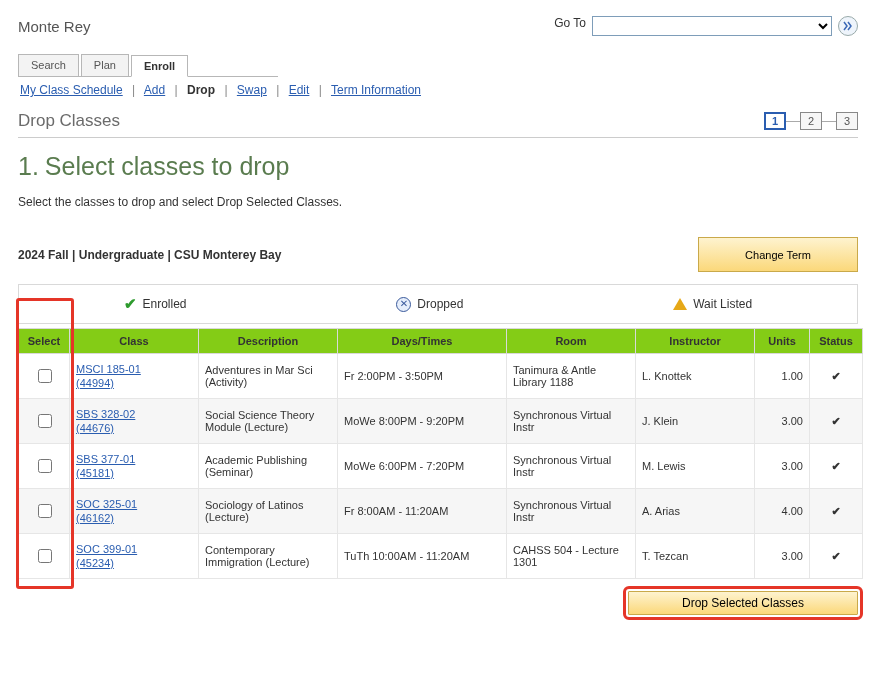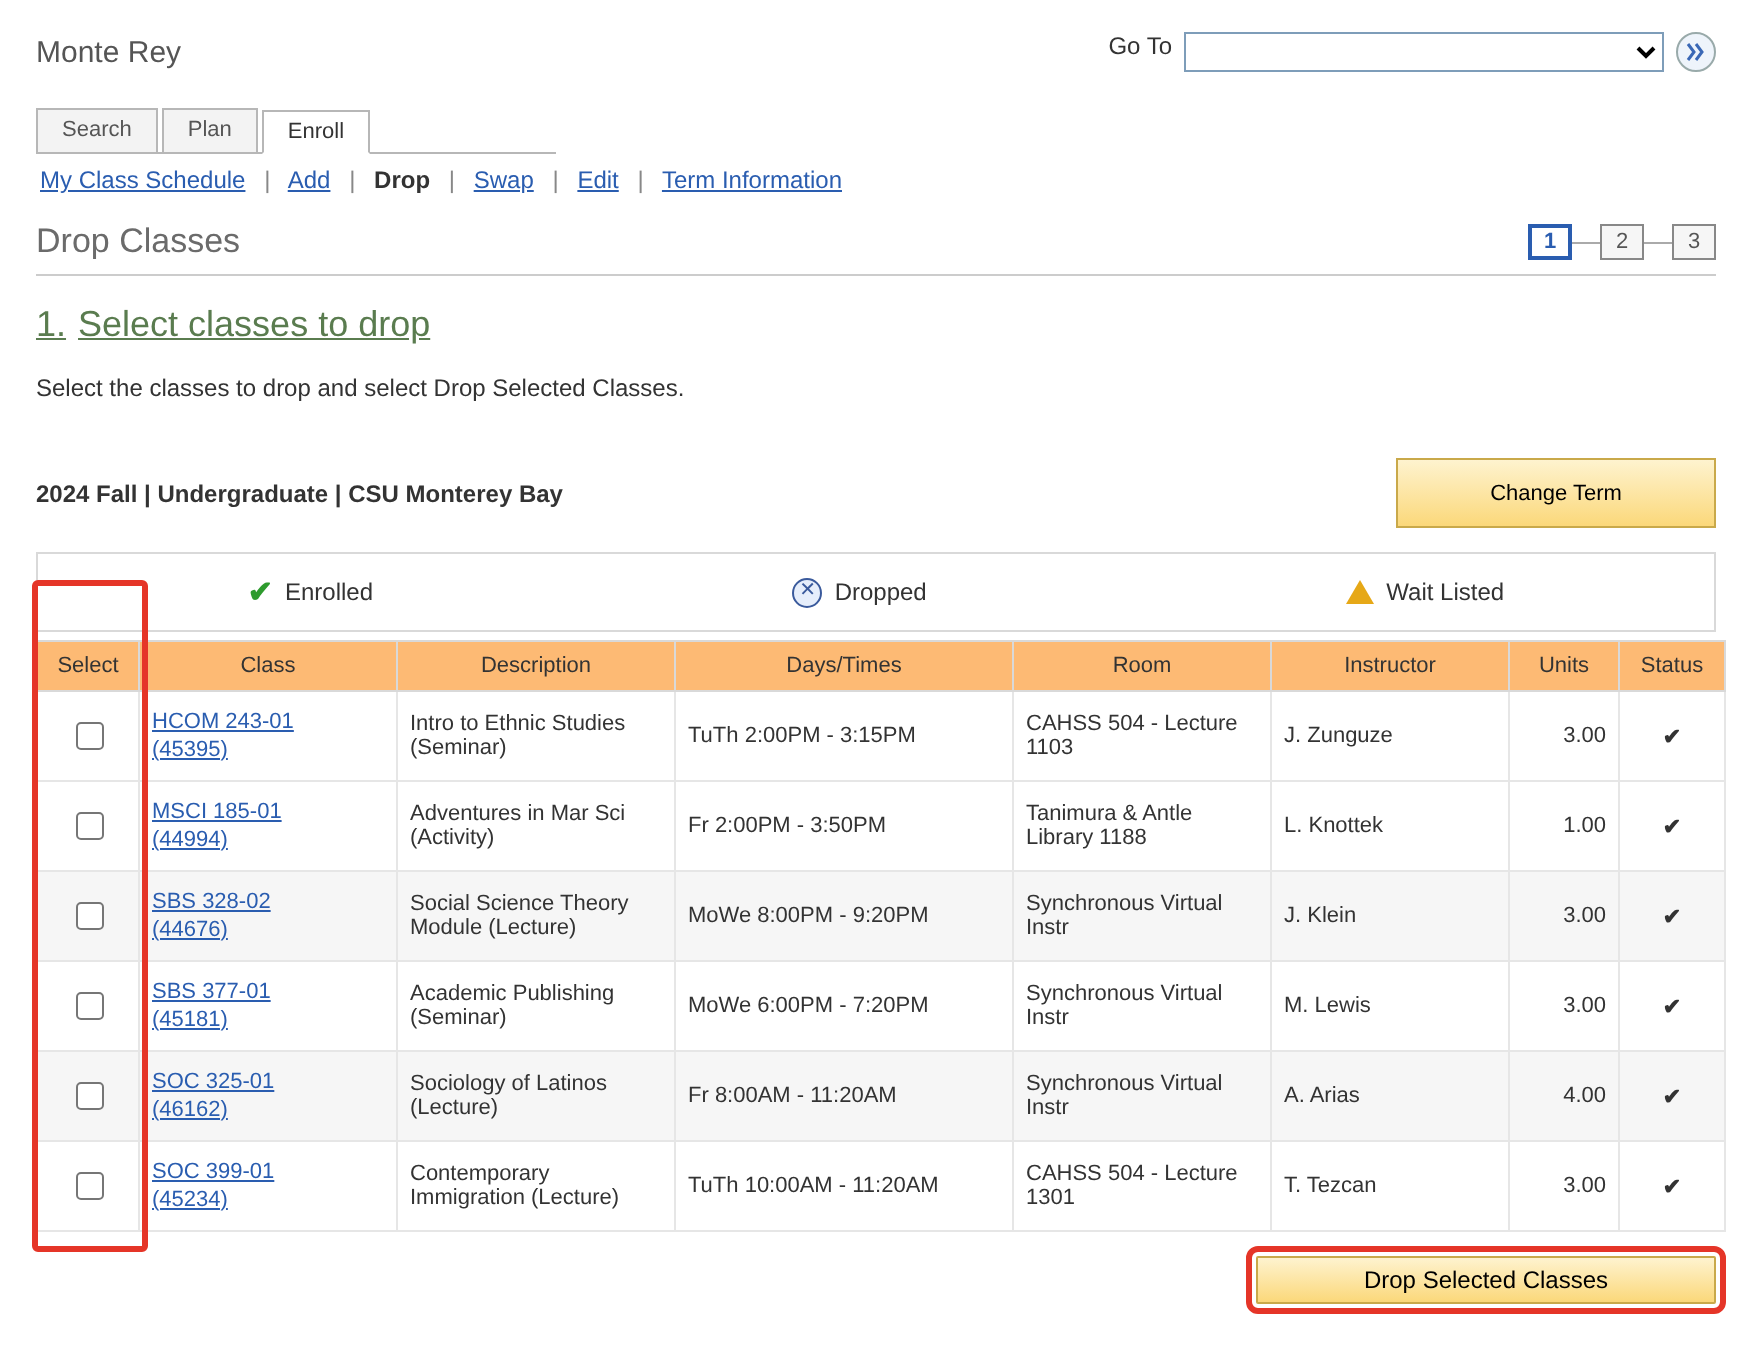--- a/index.html
+++ b/index.html
@@ -31,38 +31,38 @@
   }
   .goto-btn svg{width:10px;height:10px;}
 
   
   .tabs { display:flex; border-bottom:1px solid #b7b7b7; width: 260px;}
   .tab {
     border:1px solid #b7b7b7; border-bottom:none;
     padding:3px 12px; font-size:11px; color:#555; background:#f3f3f3;
     margin-right:2px; cursor:pointer; line-height:14px;
   }
-  .tab.active { background:#fff; font-weight:normal; color:#333; border-bottom:1px solid #fff; position:relative; top:1px;}
+  .tab.active { background:#fff; font-weight:bold; color:#333; border-bottom:1px solid #fff; position:relative; top:1px;}
   
   .subnav { margin:6px 0 14px 2px; font-size:12px; }
   .subnav a { color:#2a5db0; text-decoration:underline; cursor:pointer; }
   .subnav .sep { color:#888; margin:0 6px; }
   .subnav .current { color:#333; font-weight:bold; text-decoration:none; }
 
   .page-head-row { display:flex; align-items:center; border-bottom:1px solid #ccc; padding-bottom:6px; margin-bottom:14px;}
   .page-head { font-size:17px; color:#6b6b6b; }
   .stepper { margin-left:auto; display:flex; align-items:center; gap:0;}
   .step-box {
     width:20px; height:16px; border:1px solid #888; font-size:11px; color:#555;
     display:flex; align-items:center; justify-content:center; background:#f6f6f6;
   }
   .step-box.active { border-color:#2a5db0; color:#2a5db0; font-weight:bold; background:#fff; box-shadow:0 0 0 1px #2a5db0 inset;}
   .step-line { width:14px; height:1px; background:#aaa;}
   
-  .step-title { font-size:18px; color:#5a7c4f; margin:12px 0 14px;text-decoration:underline; }
+  .step-title { font-size:25px; color:#5a7c4f; margin:12px 0 14px; }
   .step-title .num { margin-right:6px; }
   .instr { font-size:12px; color:#333; margin-bottom:28px;}
 
   .term-row { display:flex; align-items:center; margin-bottom:12px;}
   .term-label { font-weight:bold; font-size:12px; }
   .change-term-btn {
     margin-left:auto; width:160px; height:35px;
     background: linear-gradient(#fef3cf,#fbd87a);
     border:1px solid #c9a94a; font-size:11px; cursor:pointer;
   }
@@ -82,21 +82,21 @@
     width:0; height:0; border-left:7px solid transparent; border-right:7px solid transparent;
     border-bottom:12px solid #e6a817; display:inline-block; position:relative;
   }
 
   
   table.sched {
     border-collapse:collapse; width:100%; margin-top:0;
     table-layout:fixed;
   }
   .sched th {
-    background:#fdba74; border:1px solid #d9d9d9; font-size:11px; font-weight:normal;
+    background:#84cc16; border:1px solid #d9d9d9; font-size:11px; font-weight:bold;
     padding:6px 4px; color:#333; text-align:center;
   }
   .sched td {
     border:1px solid #e6e6e6; font-size:11px; padding:8px 6px; vertical-align:middle;
     color:#333;
   }
   .sched tbody tr.alt { background:#f6f6f6; }
   .col-select { width:42px; text-align:center;}
   .col-class { width:120px;}
   .col-desc { width:130px;}
@@ -210,32 +210,20 @@
       <th class="col-room">Room</th>
       <th class="col-instr">Instructor</th>
       <th class="col-units">Units</th>
       <th class="col-status">Status</th>
     </tr>
   </thead>
   <tbody id="sched-body">
         <tr>
           <td class="col-select" style="text-align: center;"><input type="checkbox" class="chk" style=""></td>
           <td class="col-class">
-            <a class="class-link">HCOM 243-01<br>(45395)</a>
-          </td>
-          <td class="col-desc">Intro to Ethnic Studies (Seminar)</td>
-          <td class="col-days">TuTh 2:00PM - 3:15PM</td>
-          <td class="col-room">CAHSS 504 - Lecture 1103</td>
-          <td class="col-instr">J. Zunguze</td>
-          <td class="col-units units-cell">3.00</td>
-          <td class="col-status status-cell">✔</td>
-        </tr>
-        <tr>
-          <td class="col-select" style="text-align: center;"><input type="checkbox" class="chk" style=""></td>
-          <td class="col-class">
             <a class="class-link">MSCI 185-01<br>(44994)</a>
           </td>
           <td class="col-desc">Adventures in Mar Sci (Activity)</td>
           <td class="col-days">Fr 2:00PM - 3:50PM</td>
           <td class="col-room">Tanimura &amp; Antle Library 1188</td>
           <td class="col-instr">L. Knottek</td>
           <td class="col-units units-cell">1.00</td>
           <td class="col-status status-cell">✔</td>
         </tr>
         <tr class="alt">

